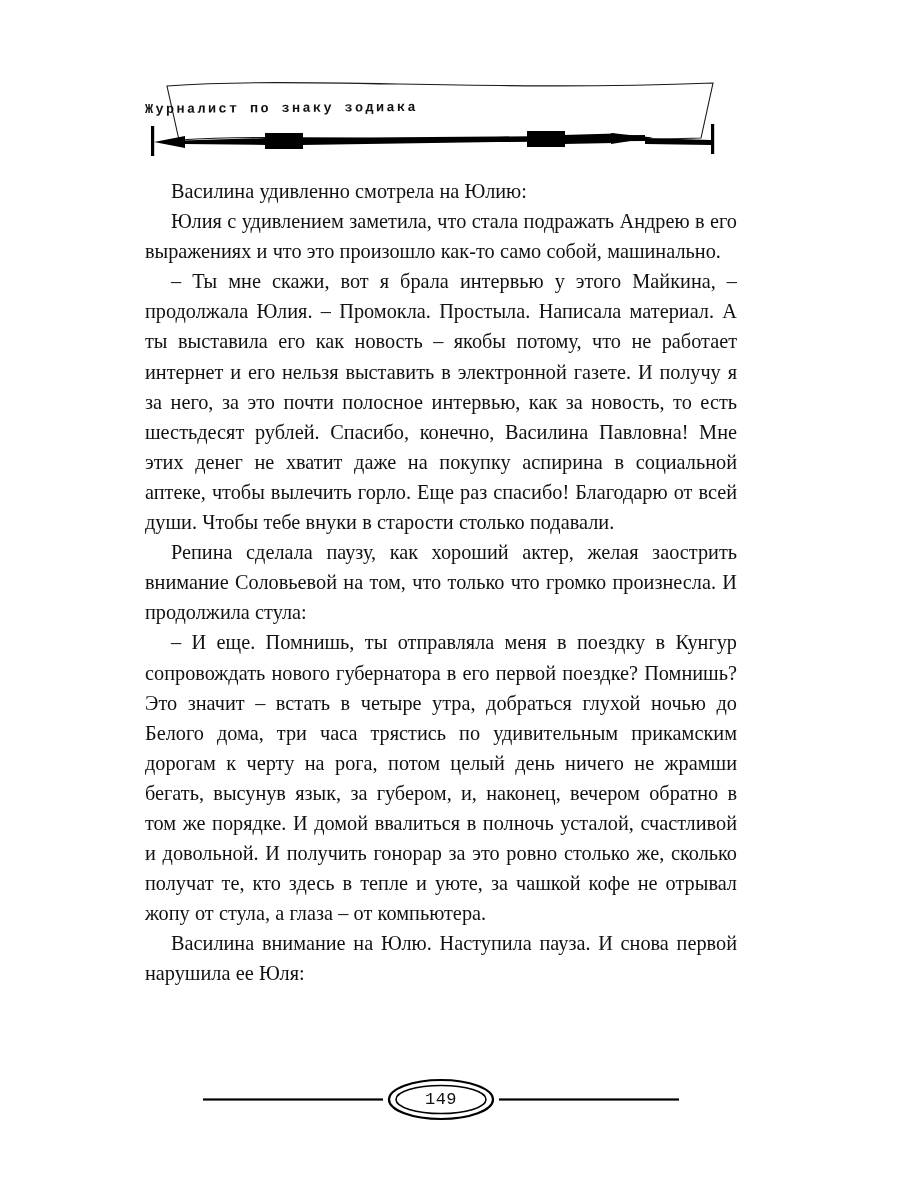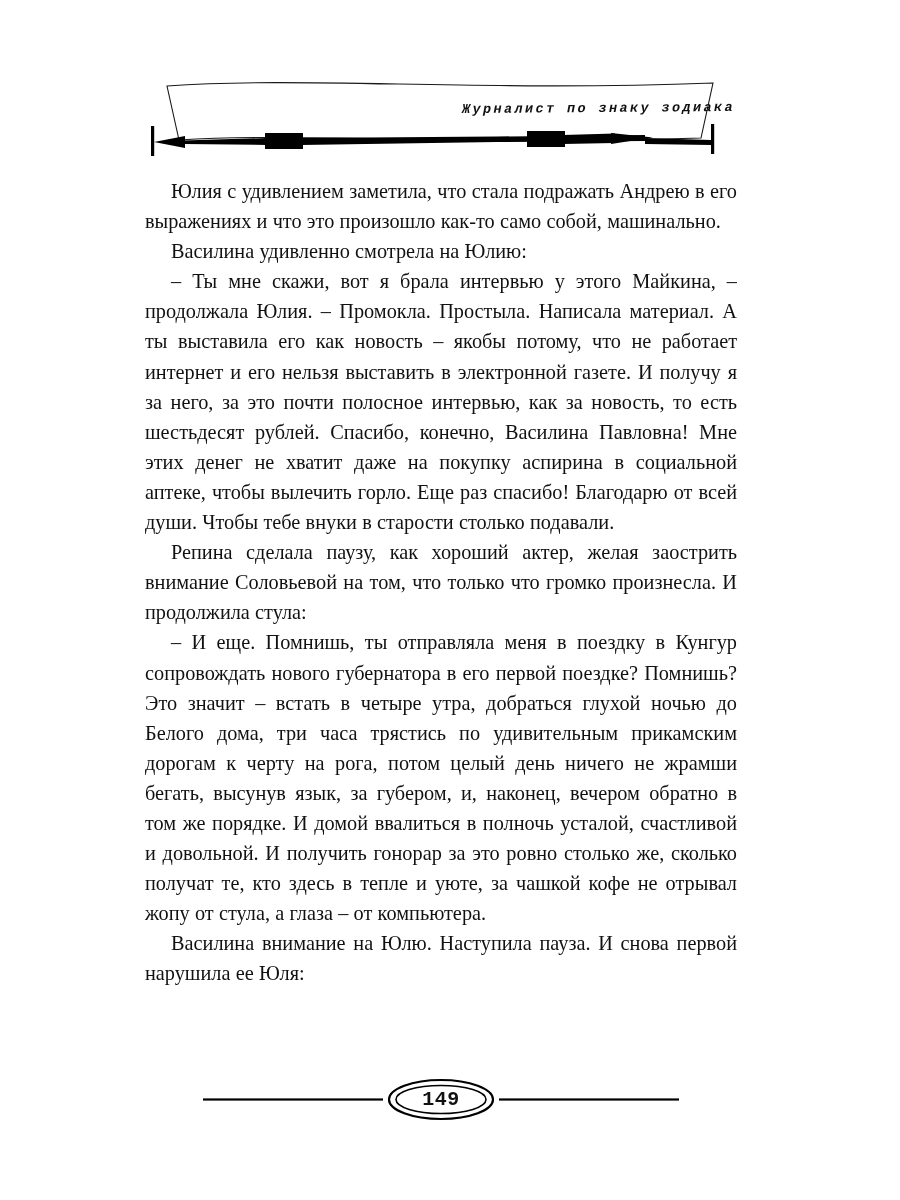--- a/index.html
+++ b/index.html
@@ -38,23 +38,22 @@
     display: block;
     width: 590px;
     height: 88px;
     overflow: visible;
   }
   .header-title-wrap {
     position: absolute;
     left: 0;
     top: 26px;
     width: 590px;
-    text-align: right;
+    text-align: left;
     pointer-events: none;
-    font-style: italic;
   }
   .header-title {
     display: inline-block;
     font-family: "Liberation Mono", "DejaVu Sans Mono", monospace;
     font-size: 13.5px;
     font-weight: 700;
     letter-spacing: 2.4px;
     color: #111111;
     white-space: nowrap;
     transform: skewY(-0.45deg);
@@ -99,22 +98,22 @@
     top: 0;
     width: 592px;
     height: 56px;
     display: flex;
     align-items: center;
     justify-content: center;
     pointer-events: none;
   }
   .folio-number {
     font-family: "Liberation Mono", "DejaVu Sans Mono", monospace;
-    font-size: 20px;
-    font-weight: 700;
+    font-size: 17px;
+    font-weight: 400;
     letter-spacing: 0.5px;
     color: #111111;
     margin-top: -1px;
   }
 </style>
 </head>
 <body>
 
 <div class="page">
 
@@ -146,22 +145,22 @@
 
         <rect x="566" y="52" width="3.2" height="30" fill="#000000"></rect>
       </g>
     </svg>
     <div class="header-title-wrap">
       <span class="header-title">Журналист по знаку зодиака</span>
     </div>
   </div>
 
   <div class="body-text">
+    <p>Василина удивленно смотрела на Юлию:</p>
     <p>Юлия с удивлением заметила, что стала подражать Андрею в его выражениях и что это произошло как-то само собой, машинально.</p>
-    <p>Василина удивленно смотрела на Юлию:</p>
     <p>– Ты мне скажи, вот я брала интервью у этого Майкина, – продолжала Юлия. – Промокла. Простыла. Написала материал. А ты выставила его как новость – якобы потому, что не работает интернет и его нельзя выставить в электронной газете. И получу я за него, за это почти полосное интервью, как за новость, то есть шестьдесят рублей. Спасибо, конечно, Василина Павловна! Мне этих денег не хватит даже на покупку аспирина в социальной аптеке, чтобы вылечить горло. Еще раз спасибо! Благодарю от всей души. Чтобы тебе внуки в старости столько подавали.</p>
     <p>Репина сделала паузу, как хороший актер, желая заострить внимание Соловьевой на том, что только что громко произнесла. И продолжила стула:</p>
     <p>– И еще. Помнишь, ты отправляла меня в поездку в Кунгур сопровождать нового губернатора в его первой поездке? Помнишь? Это значит – встать в четыре утра, добраться глухой ночью до Белого дома, три часа трястись по удивительным прикамским дорогам к черту на рога, потом целый день ничего не жрамши бегать, высунув язык, за губером, и, наконец, вечером обратно в том же порядке. И домой ввалиться в полночь усталой, счастливой и довольной. И получить гонорар за это ровно столько же, сколько получат те, кто здесь в тепле и уюте, за чашкой кофе не отрывал жопу от стула, а глаза – от компьютера.</p>
     <p>Василина внимание на Юлю. Наступила пауза. И снова первой нарушила ее Юля:</p>
   </div>
 
   <div class="folio">
     <svg viewBox="0 0 592 56" xmlns="http://www.w3.org/2000/svg">
       <g>
 

